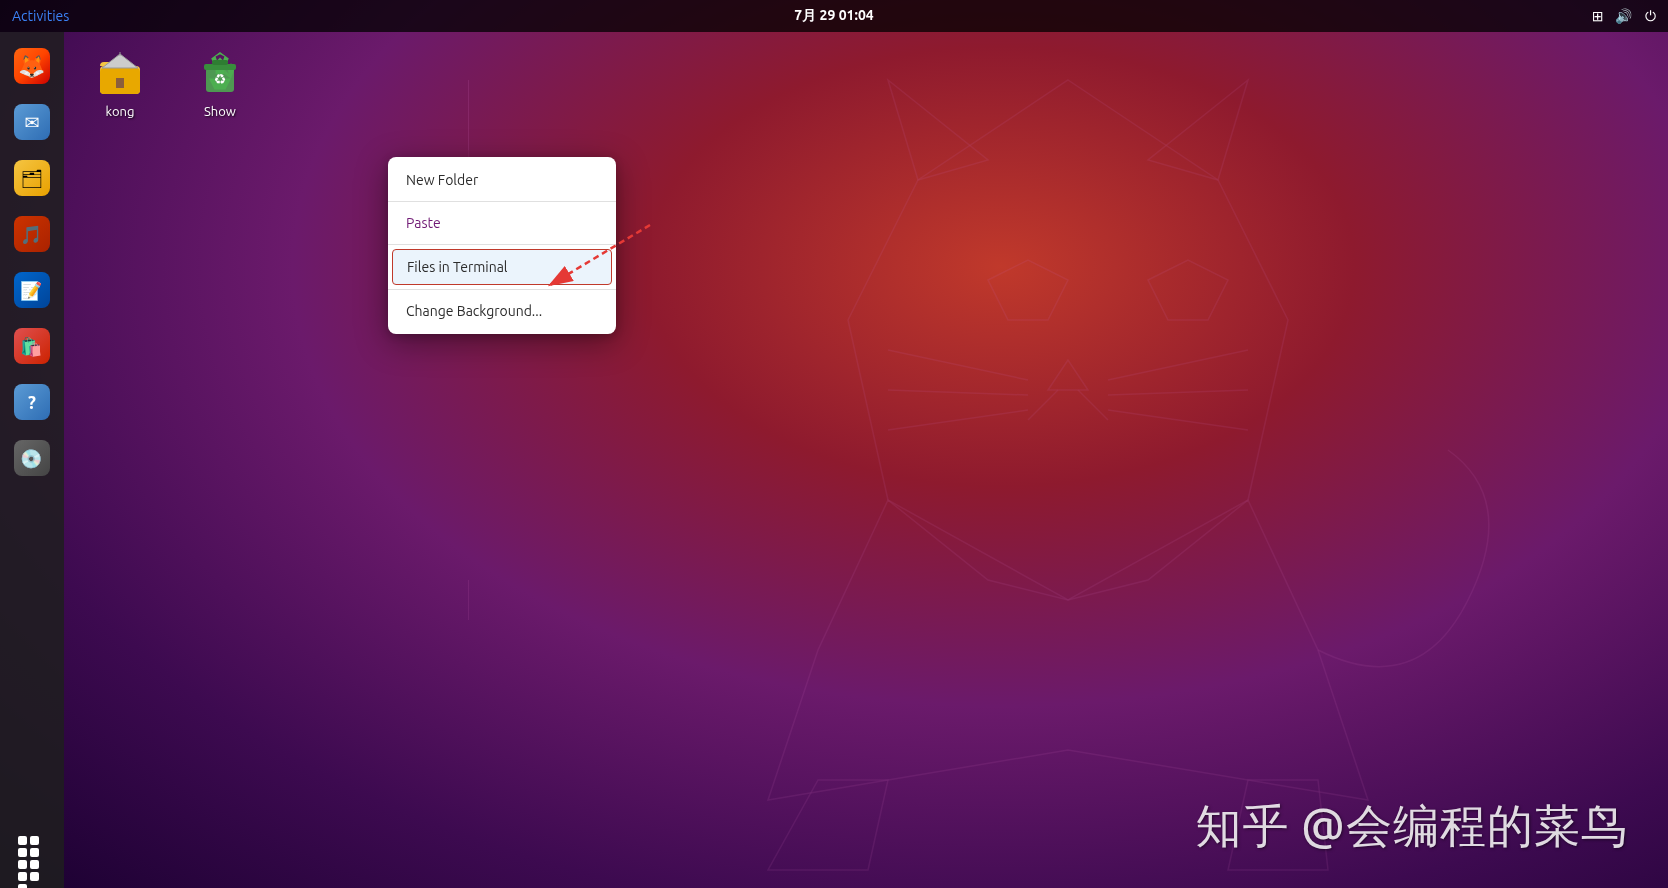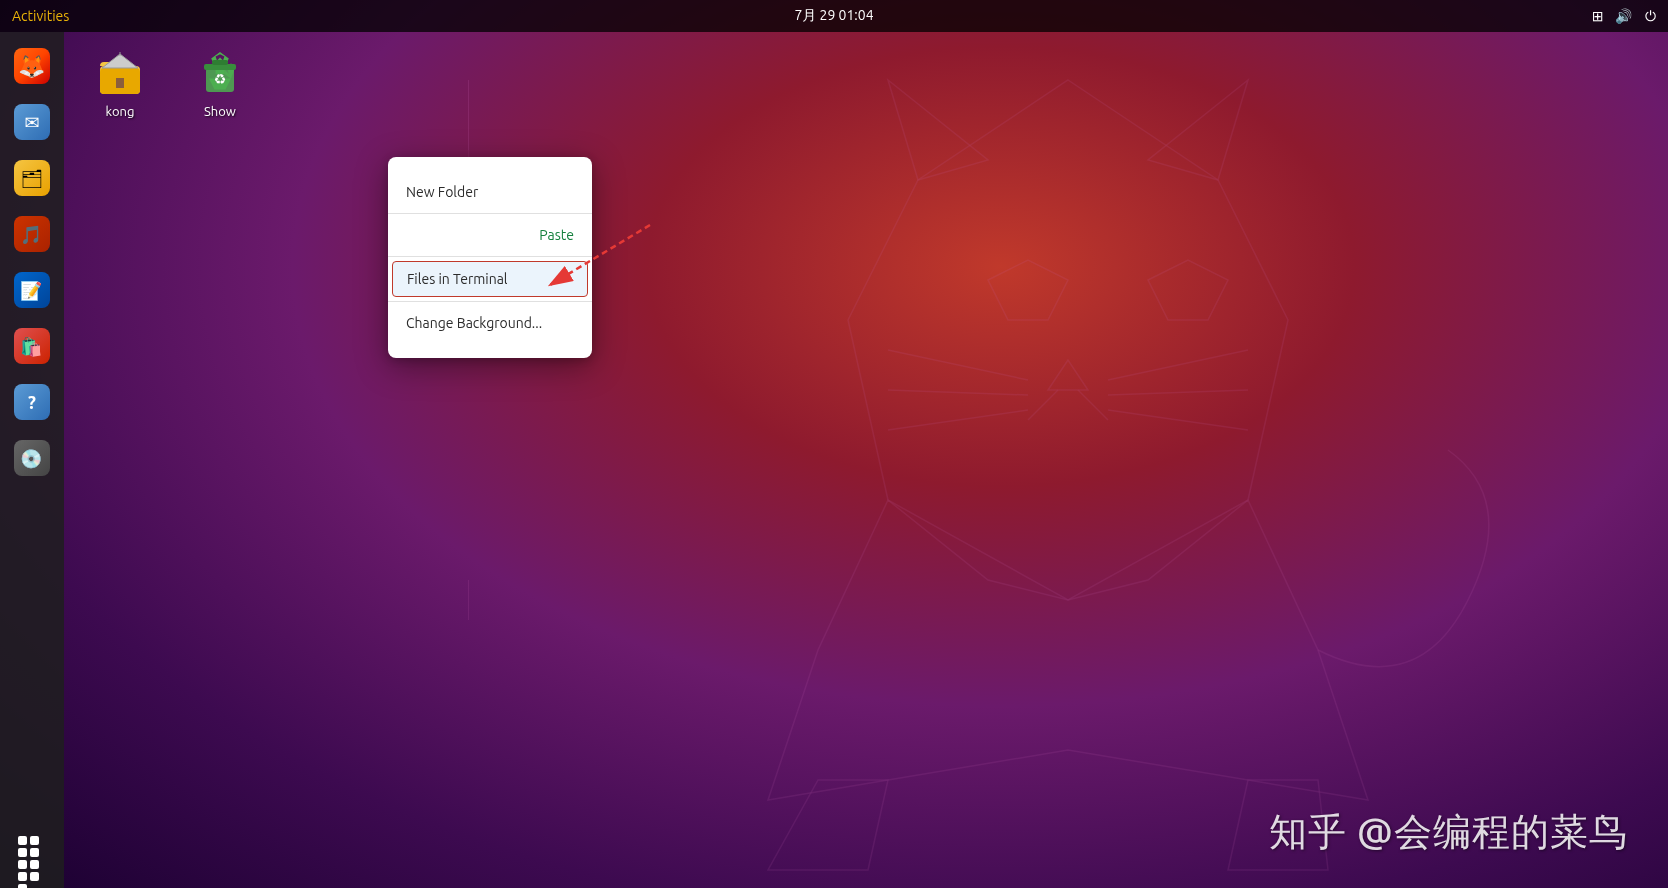--- a/index.html
+++ b/index.html
@@ -29,21 +29,21 @@
       height: 888px;
       opacity: 0.25;
     }
 
     
     .watermark {
       position: absolute;
       bottom: 30px;
       right: 40px;
       color: rgba(255,255,255,0.85);
-      font-size: 38px;
+      font-size: 46px;
       font-weight: 500;
       letter-spacing: 1px;
       text-shadow: 1px 1px 3px rgba(0,0,0,0.5);
     }
 
     
     .topbar {
       position: absolute;
       top: 0;
       left: 0;
@@ -57,30 +57,30 @@
       z-index: 100;
     }
 
     .topbar-left {
       display: flex;
       align-items: center;
       gap: 8px;
     }
 
     .activities-label {
-      color: #eab308;
+      color: #3b82f6;
       font-size: 14px;
       font-weight: 400;
       cursor: pointer;
     }
 
     .topbar-center {
       color: white;
       font-size: 14px;
-      font-weight: 400;
+      font-weight: 700;
       position: absolute;
       left: 50%;
       transform: translateX(-50%);
     }
 
     .topbar-right {
       display: flex;
       align-items: center;
       gap: 12px;
       color: white;
@@ -184,26 +184,26 @@
       font-size: 13px;
       text-align: center;
       text-shadow: 1px 1px 2px rgba(0,0,0,0.8);
     }
 
     
     .context-menu {
       position: absolute;
       top: 157px;
       left: 388px;
-      width: 204px;
+      width: 228px;
       background: white;
       border-radius: 8px;
       box-shadow: 0 8px 32px rgba(0,0,0,0.4), 0 2px 8px rgba(0,0,0,0.2);
       z-index: 200;
-      padding: 18px 0;
+      padding: 6px 0;
       overflow: hidden;
     }
 
     .menu-item {
       padding: 9px 18px;
       font-size: 14px;
       color: #2c2c2c;
       cursor: pointer;
       display: block;
       white-space: nowrap;
@@ -211,23 +211,22 @@
 
     .menu-item.highlighted {
       background: rgba(0, 120, 215, 0.08);
       border: 1.5px solid #c0392b;
       border-radius: 4px;
       margin: 0 4px;
       padding: 9px 14px;
     }
 
     .menu-item.disabled {
-      color: #15803d;
+      color: #701a75;
       cursor: default;
-      text-align: right;
     }
 
     .menu-separator {
       height: 1px;
       background: rgba(0,0,0,0.12);
       margin: 4px 0;
     }
 
     
     .firefox-icon {

